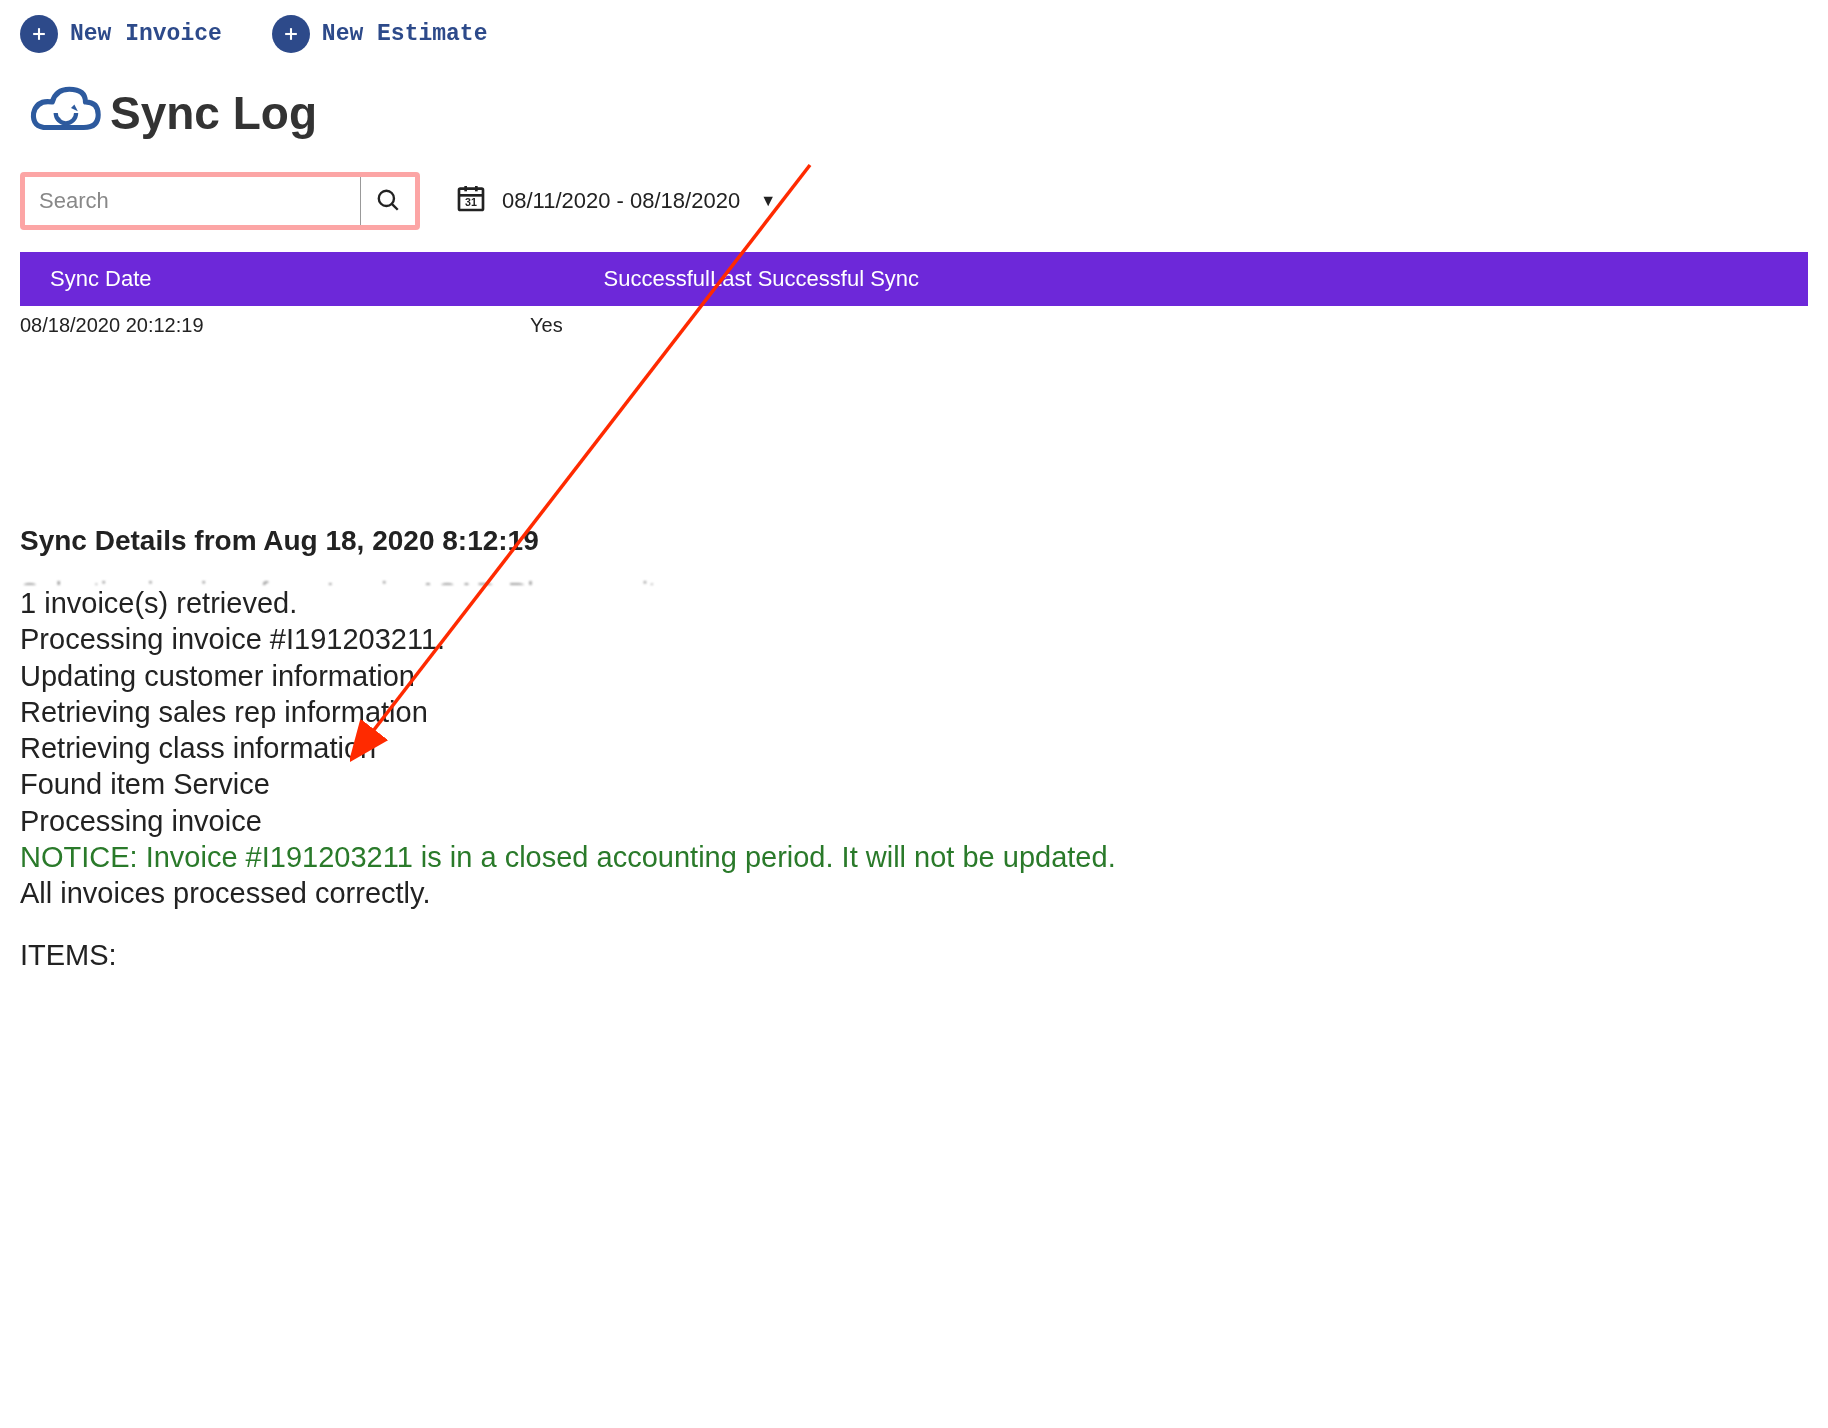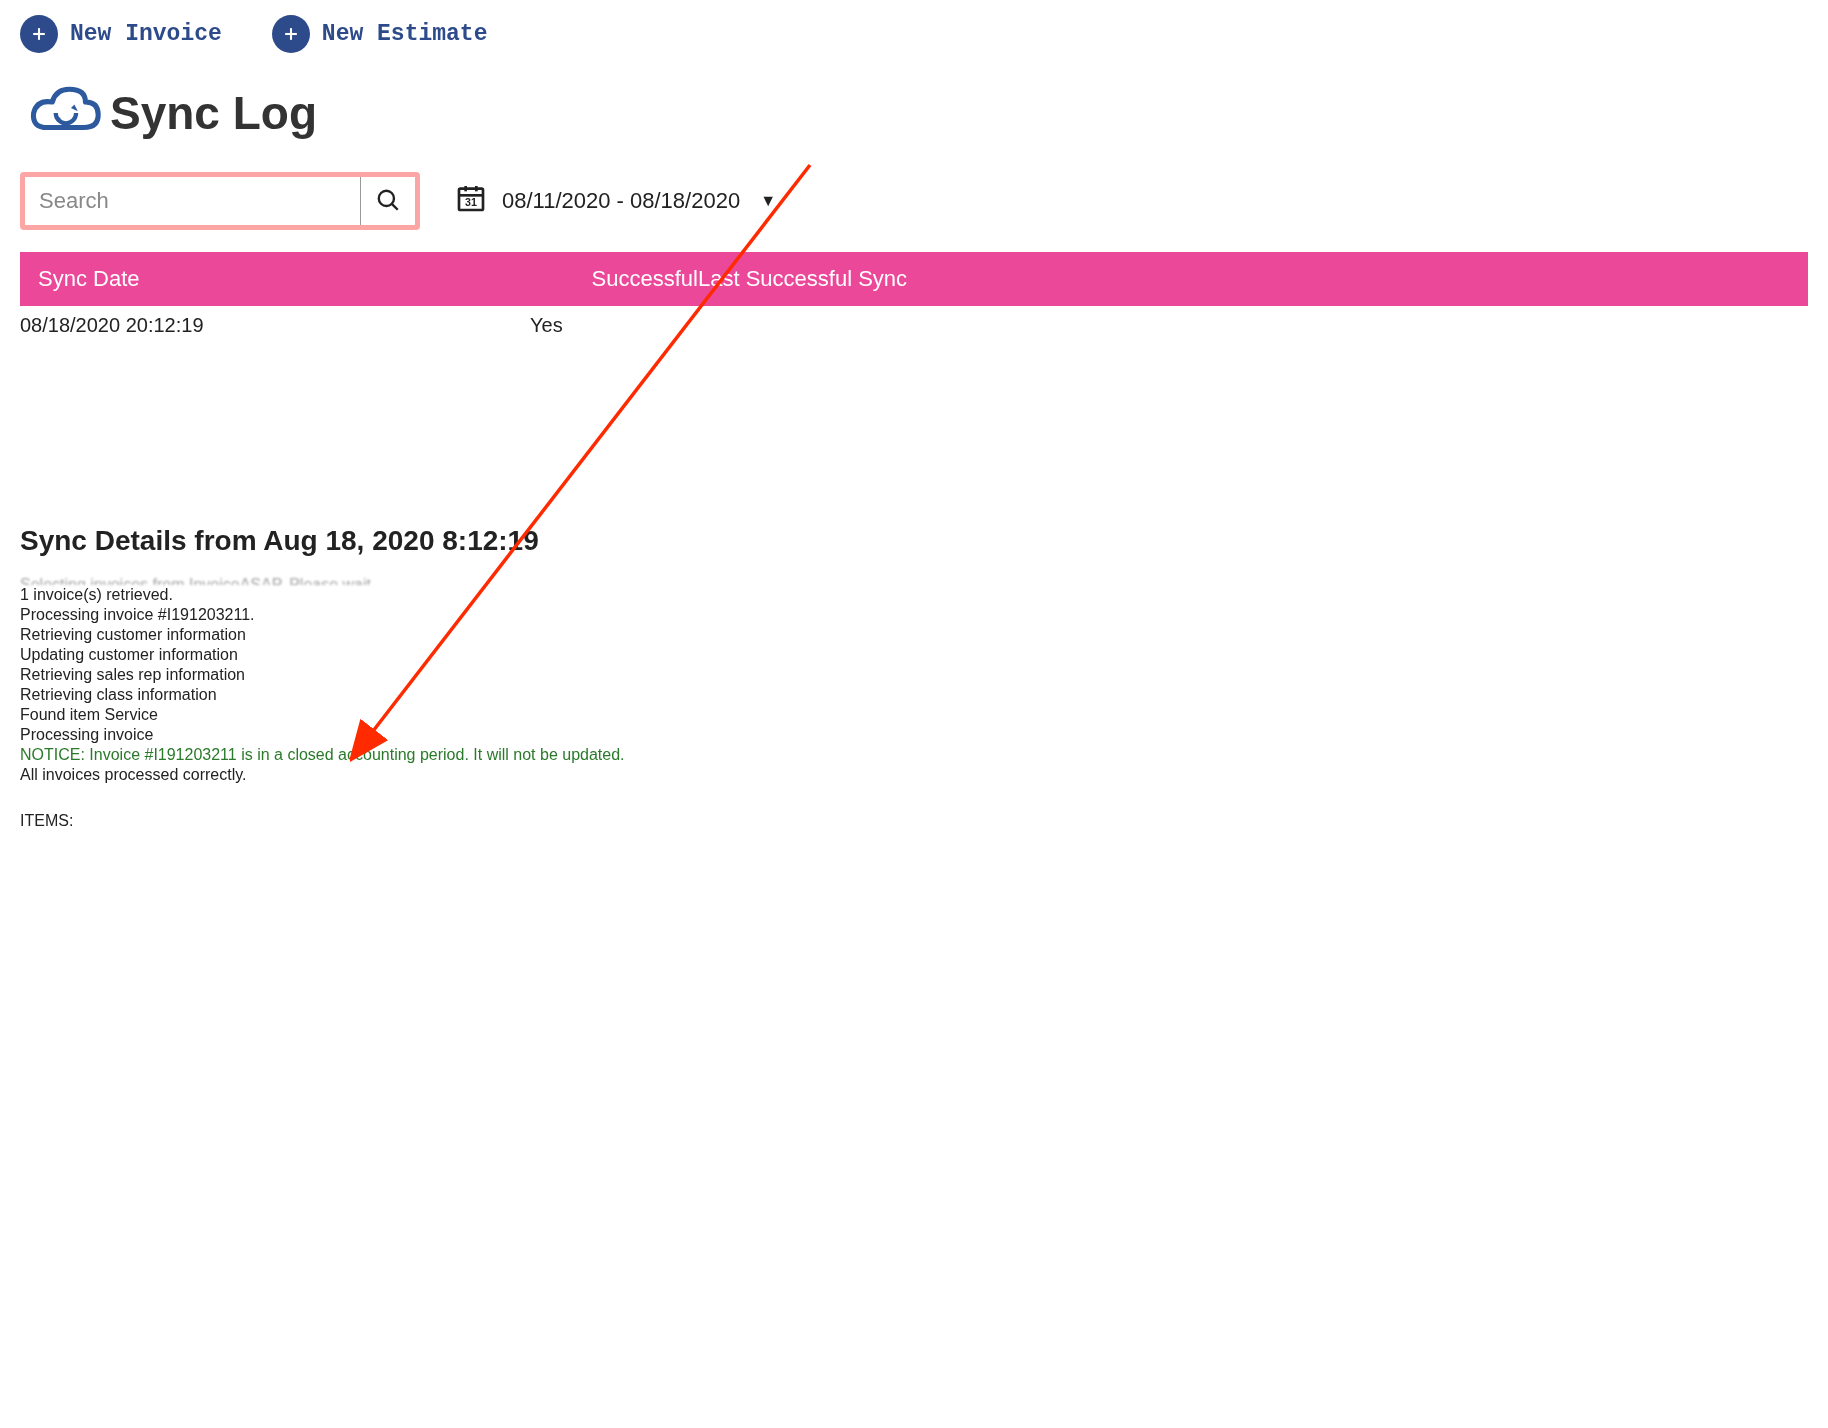--- a/index.html
+++ b/index.html
@@ -90,24 +90,24 @@
       display: flex;
       align-items: center;
       gap: 15px;
       cursor: pointer;
       font-size: 22px;
       color: #222;
     }
     .cal-icon svg { width: 32px; height: 32px; }
     .dropdown-caret { font-size: 16px; margin-left: 5px; }
     .table-header {
-      background: #ec4899;
+      background: #6d28d9;
       color: #fff;
       display: flex;
-      padding: 14px 18px;
+      padding: 14px 30px;
       font-size: 22px;
     }
     .th-sync-date { width: 400px; }
     .th-successful { width: 260px; text-align: right; }
     .th-last { flex: 1; }
     .table-row {
       display: flex;
       padding: 8px 0;
       font-size: 20px;
       color: #222;
@@ -116,21 +116,21 @@
     .td-successful { width: 260px; padding-left: 110px; }
     .td-last { flex: 1; }
     .spacer { height: 180px; }
     .details-title {
       font-size: 28px;
       font-weight: 700;
       color: #222;
       margin-bottom: 18px;
     }
     .log-lines {
-      font-size: 16px;
+      font-size: 29px;
       color: #222;
       line-height: 1.25;
     }
     .log-line-cut {
       overflow: hidden;
       height: 10px;
       color: #666;
       filter: blur(1px);
       opacity: 0.6;
     }
@@ -222,21 +222,20 @@
   </div>
 
   <div class="spacer"></div>
 
   <h2 class="details-title">Sync Details from Aug 18, 2020 8:12:19</h2>
 
   <div class="log-lines">
     <div class="log-line-cut">Selecting invoices from InvoiceASAP. Please wait.</div>
     <div>1 invoice(s) retrieved.</div>
     <div>Processing invoice #I191203211.</div>
-    <div>Retrieving customer information</div>
     <div>Updating customer information</div>
     <div>Retrieving sales rep information</div>
     <div>Retrieving class information</div>
     <div>Found item Service</div>
     <div>Processing invoice</div>
     <div class="log-line-notice">NOTICE: Invoice #I191203211 is in a closed accounting period. It will not be updated.</div>
     <div>All invoices processed correctly.</div>
     <div class="log-blank"></div>
     <div>ITEMS:</div>
   </div>

